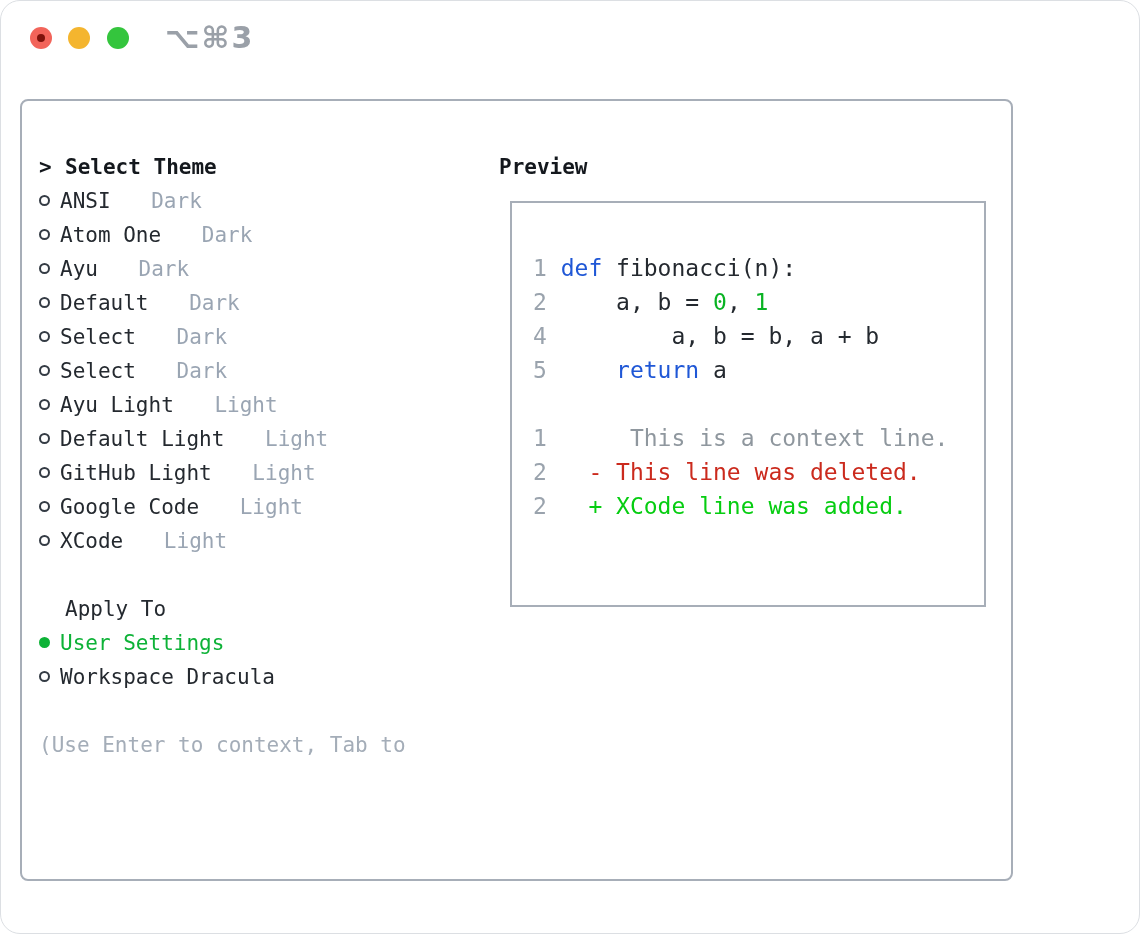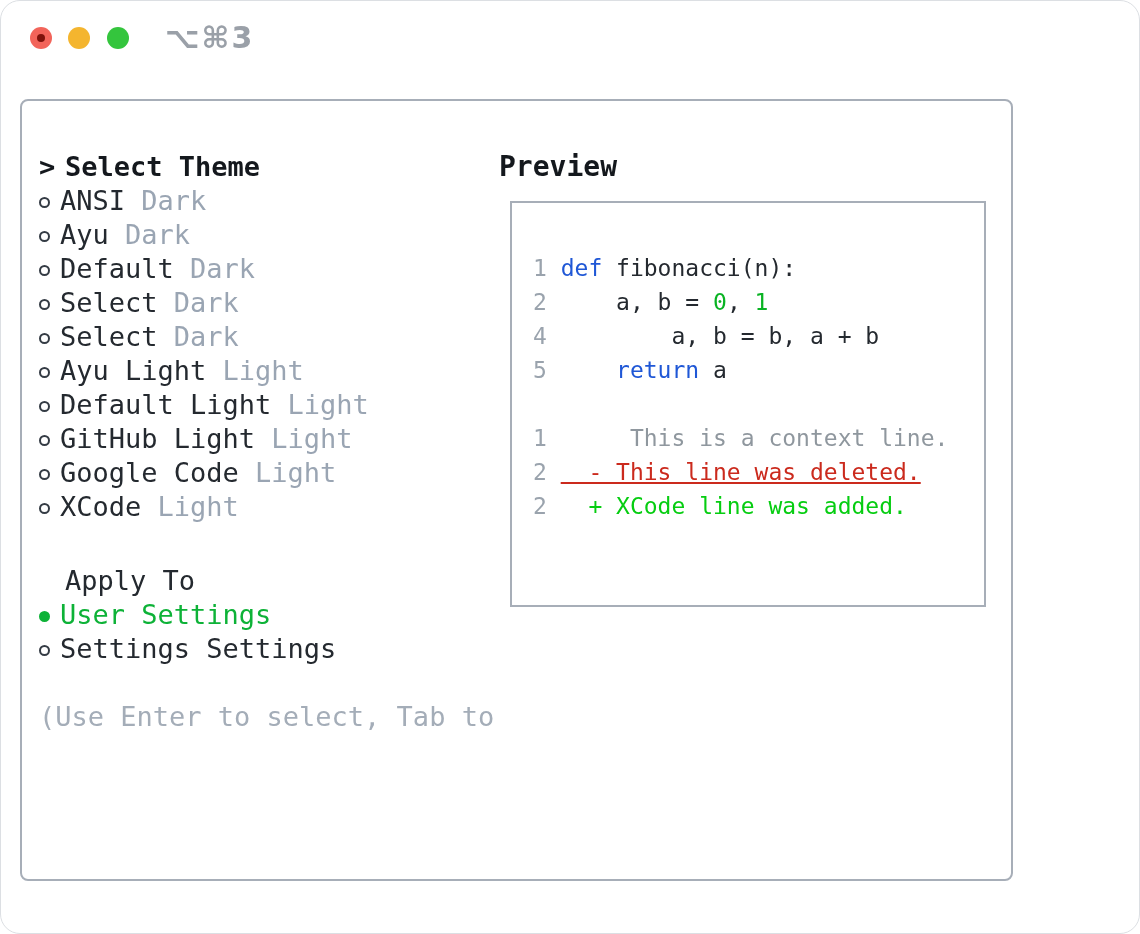--- a/index.html
+++ b/index.html
@@ -21,46 +21,46 @@
   .light.red .dot{position:absolute;left:7px;top:7px;width:8px;height:8px;border-radius:50%;
                   background:var(--light-red-dot);}
   .light.yellow{left:67px;background:var(--light-yellow);}
   .light.green{left:106px;background:var(--light-green);}
   .shortcut{position:absolute;left:164px;top:19px;font-size:30px;font-weight:bold;
             color:var(--shortcut);font-family:"DejaVu Sans","Liberation Sans",sans-serif;letter-spacing:2px;}
   
   .main-box{position:absolute;left:19px;top:98px;width:993px;height:782px;
             border:2px solid var(--border);border-radius:8px;background:#fff;}
   .left-col{position:absolute;left:17px;top:49px;width:430px;}
-  .row{height:34px;line-height:34px;font-size:27px;color:var(--text);white-space:pre;}
+  .row{height:34px;line-height:34px;font-size:21px;color:var(--text);white-space:pre;}
   .row.blank{height:34px;}
   .title-row{font-weight:bold;color:#14181d;}
   .prefix{display:inline-block;width:26px;}
   .indent{display:inline-block;width:26px;}
   .bullet{display:inline-block;width:11px;height:11px;border:2.5px solid #343b44;
           border-radius:50%;margin-right:10px;vertical-align:2px;}
   .item.selected .bullet{background:var(--green);border-color:var(--green);}
   .item .name{color:var(--text);}
   .item.selected .name{color:var(--green);}
-  .item .variant{color:var(--muted);}
-  .apply-title{color:var(--text);margin-top:6px;}
+  .item .variant{color:var(--muted);margin-left:28px;}
+  .apply-title{color:var(--text);}
   .help{color:var(--help);}
   
   .preview-title{position:absolute;left:477px;top:49px;height:34px;line-height:34px;
-                 font-size:28px;font-weight:bold;color:#14181d;}
+                 font-size:21px;font-weight:bold;color:#14181d;}
   .preview-box{position:absolute;left:488px;top:100px;width:476px;height:406px;
                border:2px solid var(--border);background:#fff;padding:48px 0 16px 21px;overflow:hidden;}
   .pline{height:34px;line-height:34px;font-size:23px;white-space:pre;}
   .ln{display:inline-block;width:2ch;color:var(--lineno);}
   .fg{color:var(--text);}
   .kw{color:var(--keyword);}
   .fn{color:var(--function);}
   .num{color:var(--number);}
   .ctx{color:var(--context);}
-  .del{color:var(--deleted);text-decoration:underline;}
+  .del{color:var(--deleted);}
   .add{color:var(--added);}
 </style>
 </head>
 <body>
 
 <div class="window">
 
   <div class="titlebar">
     <span class="light red">
         <span class="dot"></span>
@@ -69,38 +69,39 @@
     <span class="light green"></span>
     <span class="shortcut">⌥⌘3</span>
   </div>
 
   <div class="main-box">
 
     <div class="left-col">
       <div class="row title-row"><span class="prefix">&gt;</span><span>Select Theme</span></div>
       <div id="theme-list">
           <div class="row item"><span class="bullet"></span><span class="name">ANSI</span><span class="variant"> Dark</span></div>
+          <div class="row item"><span class="bullet"></span><span class="name">Atom One</span><span class="variant"> Dark</span></div>
           <div class="row item"><span class="bullet"></span><span class="name">Ayu</span><span class="variant"> Dark</span></div>
           <div class="row item"><span class="bullet"></span><span class="name">Default</span><span class="variant"> Dark</span></div>
           <div class="row item"><span class="bullet"></span><span class="name">Select</span><span class="variant"> Dark</span></div>
           <div class="row item"><span class="bullet"></span><span class="name">Select</span><span class="variant"> Dark</span></div>
           <div class="row item"><span class="bullet"></span><span class="name">Ayu Light</span><span class="variant"> Light</span></div>
           <div class="row item"><span class="bullet"></span><span class="name">Default Light</span><span class="variant"> Light</span></div>
           <div class="row item"><span class="bullet"></span><span class="name">GitHub Light</span><span class="variant"> Light</span></div>
           <div class="row item"><span class="bullet"></span><span class="name">Google Code</span><span class="variant"> Light</span></div>
           <div class="row item"><span class="bullet"></span><span class="name">XCode</span><span class="variant"> Light</span></div>
         </div>
       <div class="row blank"></div>
       <div class="row apply-title"><span class="indent"></span><span>Apply To</span></div>
       <div id="apply-list">
           <div class="row item selected"><span class="bullet"></span><span class="name">User Settings</span></div>
-          <div class="row item"><span class="bullet"></span><span class="name">Settings Settings</span></div>
+          <div class="row item"><span class="bullet"></span><span class="name">Workspace Dracula</span></div>
         </div>
       <div class="row blank"></div>
-      <div class="row help">(Use Enter to select, Tab to</div>
+      <div class="row help">(Use Enter to context, Tab to</div>
     </div>
 
     <div class="preview-title">Preview</div>
     <div class="preview-box" id="preview-box">
         <div class="pline"><span class="ln">1</span><span class="kw">def</span><span class="fg"> fibonacci(n):</span></div>
         <div class="pline"><span class="ln">2</span><span class="fg">    a, b = </span><span class="num">0</span><span class="fg">, </span><span class="num">1</span></div>
         <div class="pline"><span class="ln">4</span><span class="fg">        a, b = b, a + b</span></div>
         <div class="pline"><span class="ln">5</span><span class="fg">    </span><span class="kw">return</span><span class="fg"> a</span></div>
         <div class="pline"><span class="ln"></span></div>
         <div class="pline"><span class="ln">1</span><span class="ctx">     This is a context line.</span></div>

